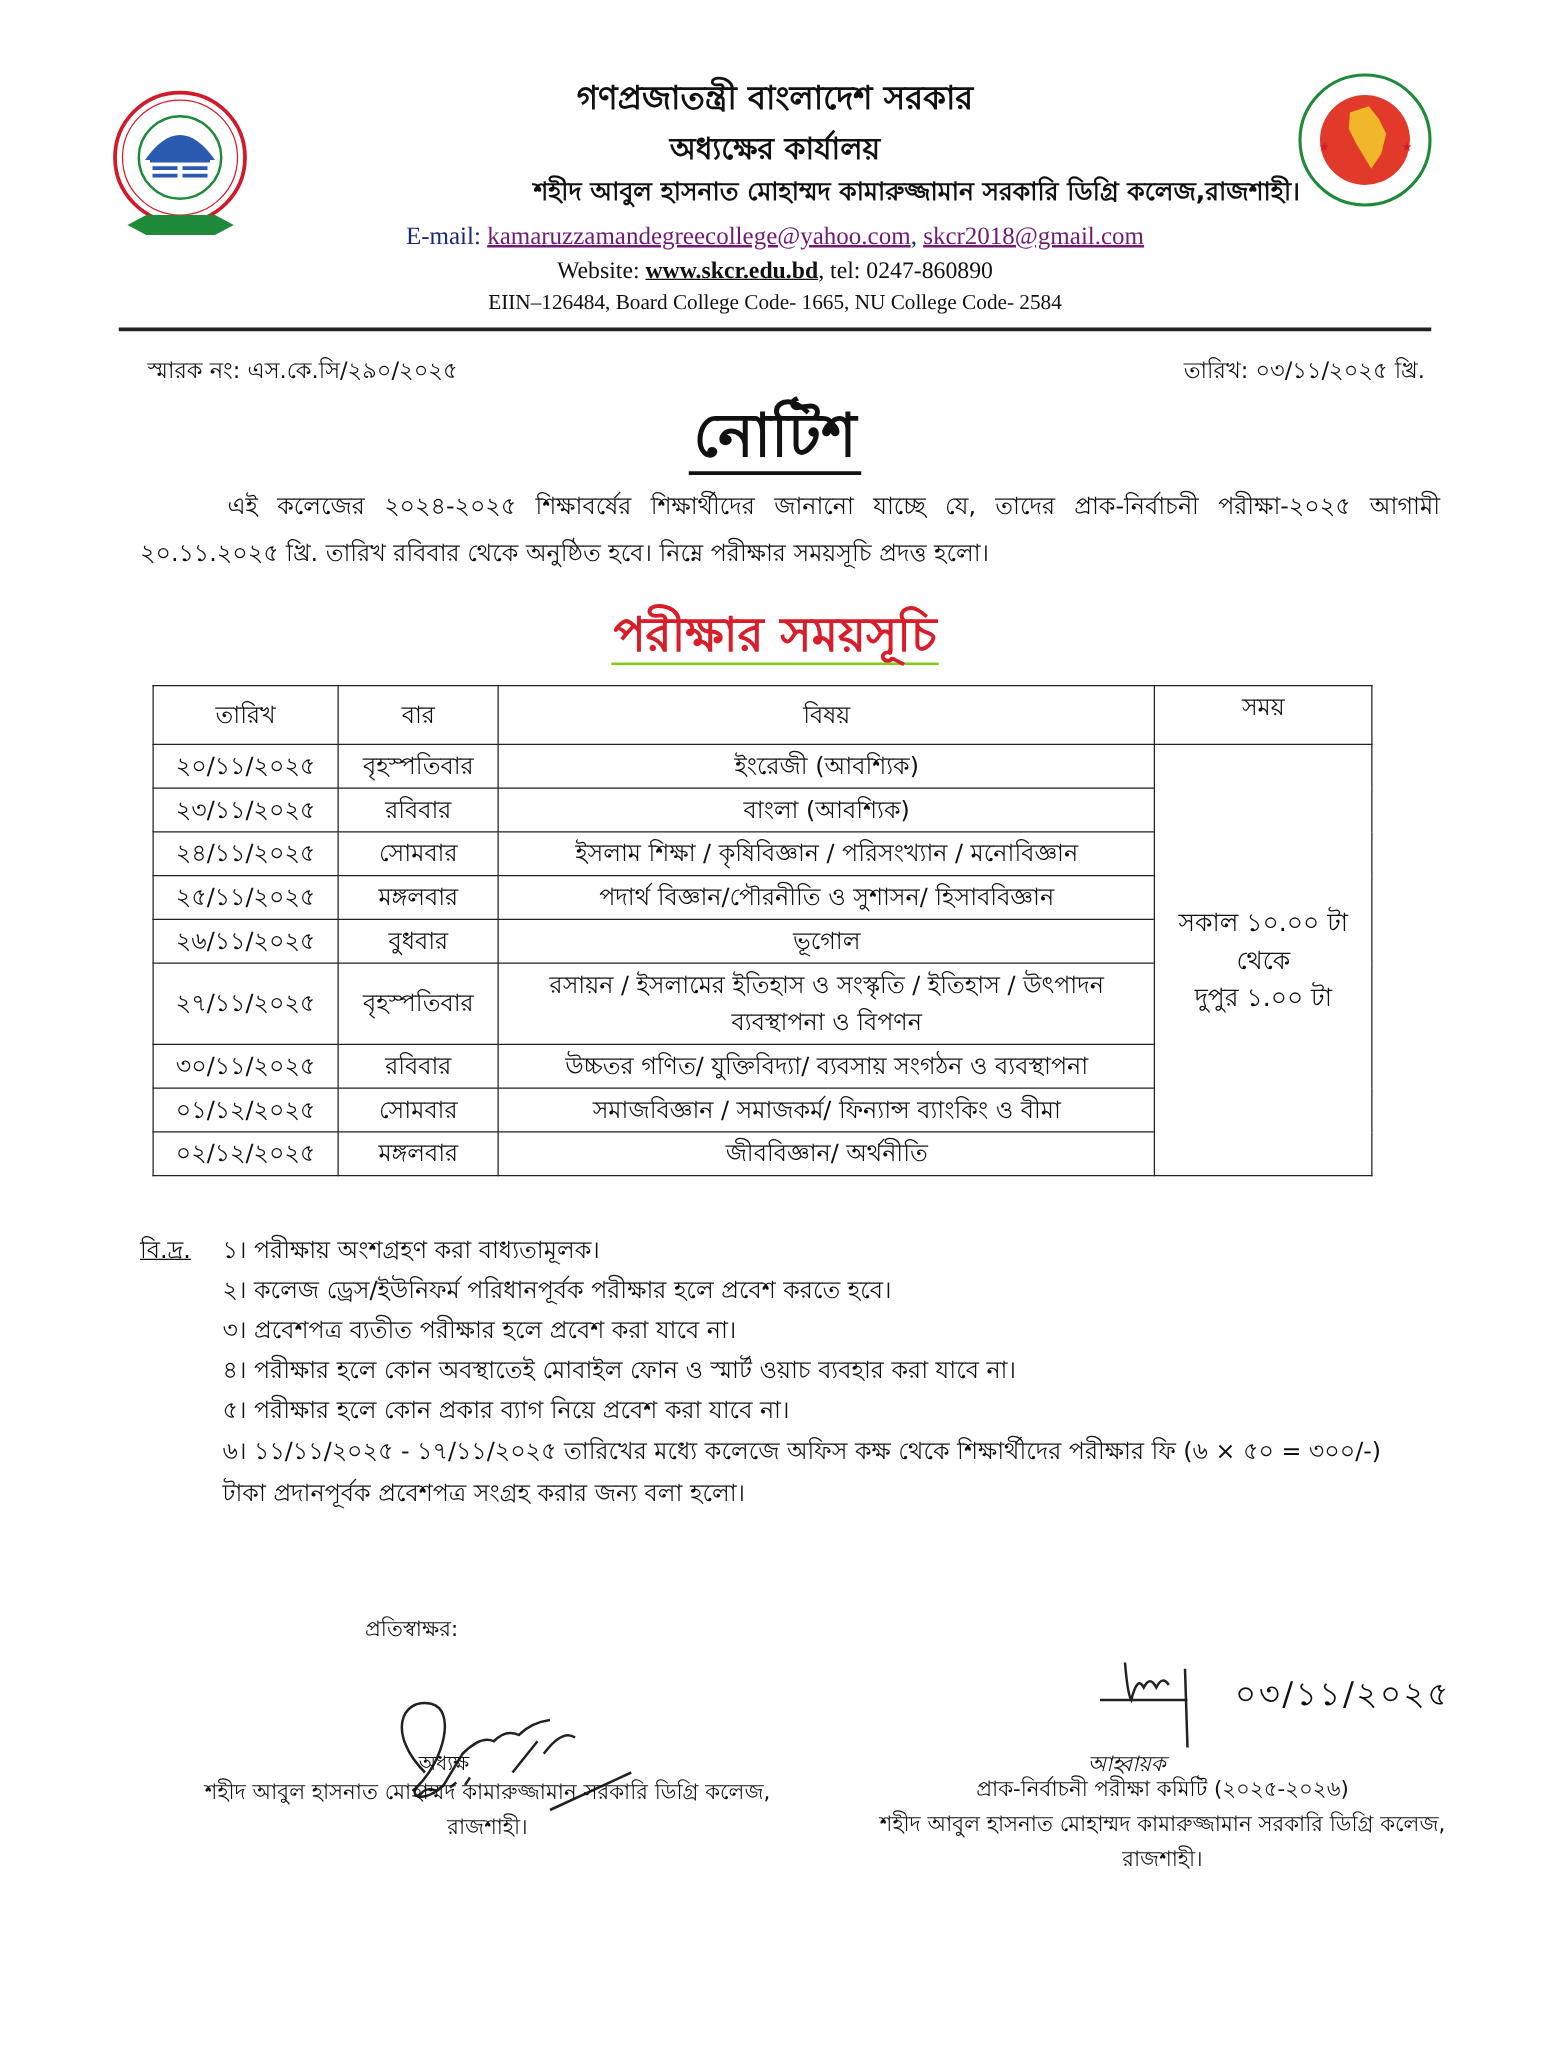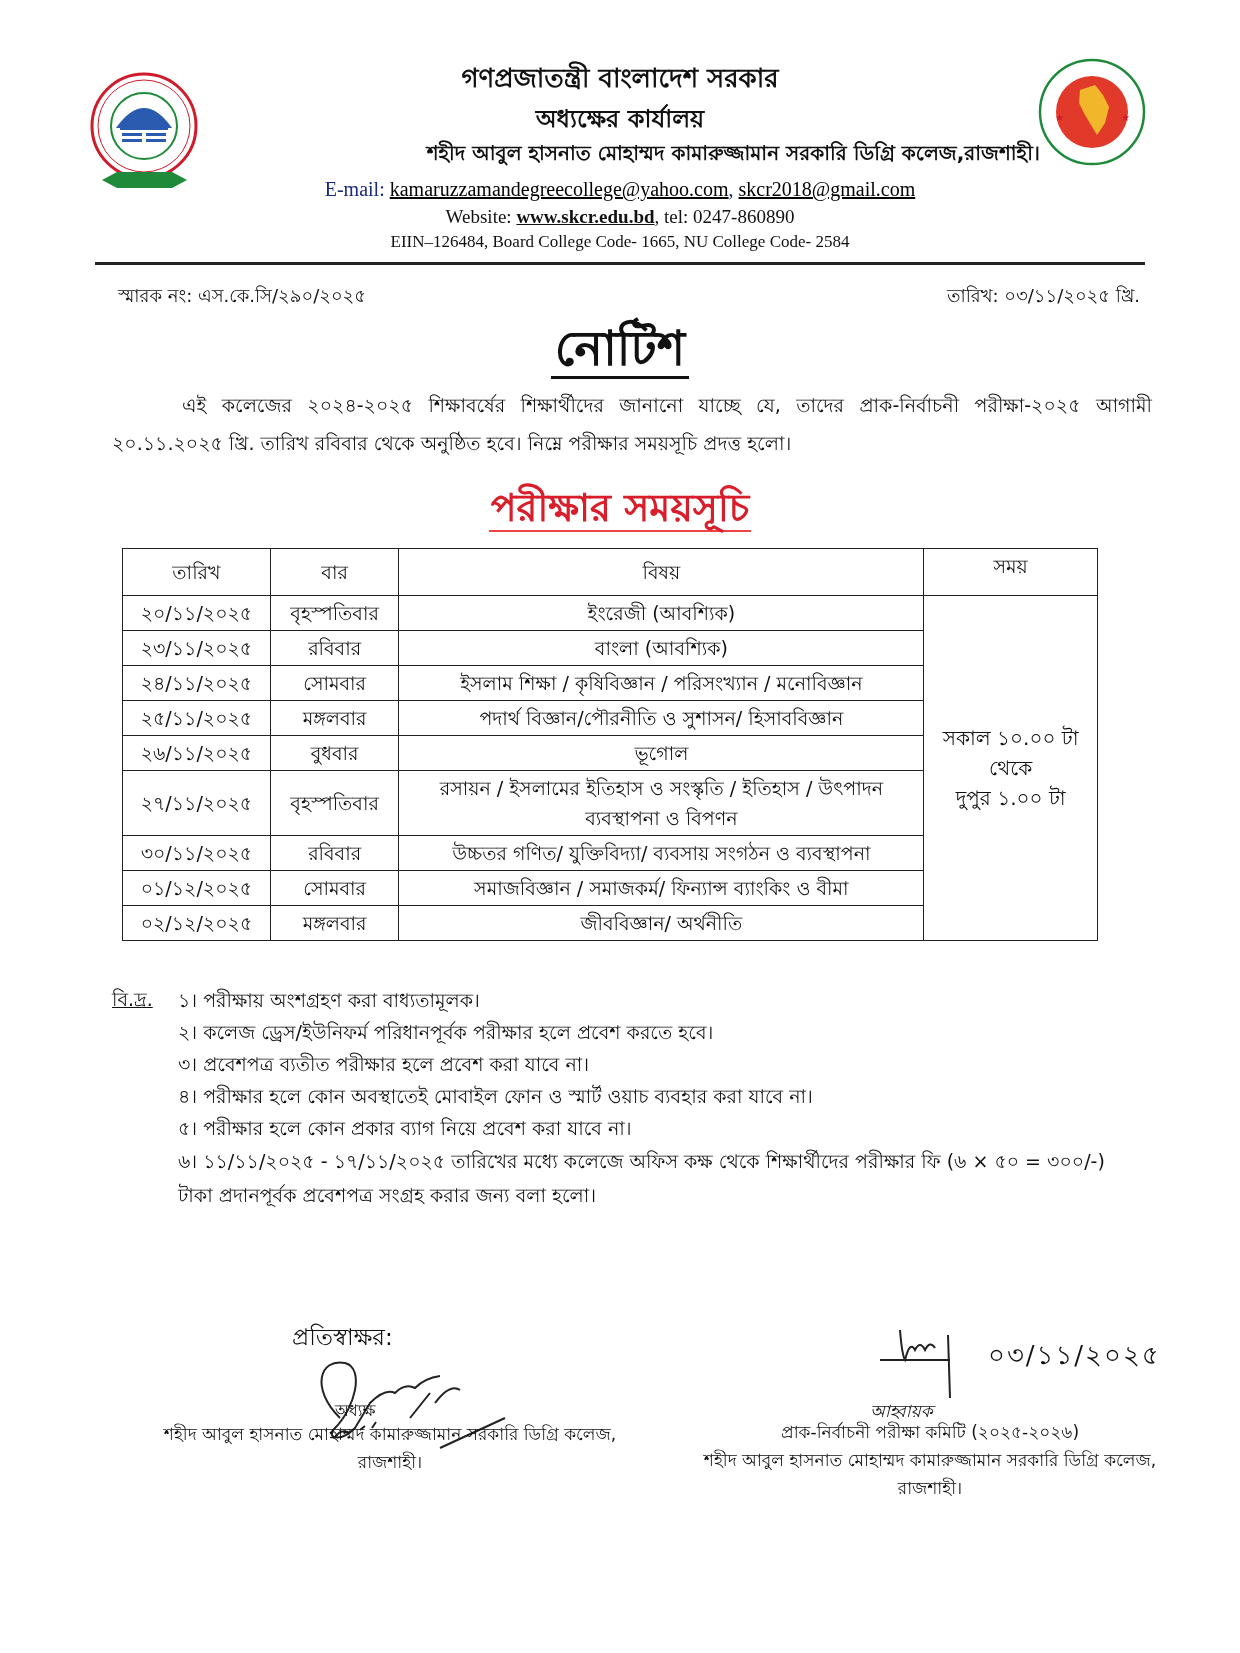--- a/index.html
+++ b/index.html
@@ -7,54 +7,54 @@
     .abs { position: absolute; }
     .center { text-align: center; }
 
     
     #logo-left { left: 82px; top: 68px; width: 130px; height: 150px; }
     #logo-right { left: 1035px; top: 55px; width: 115px; height: 115px; }
     .h-line1 { left: 250px; width: 740px; top: 58px; font-size: 26px; font-weight: bold; }
     .h-line2 { left: 250px; width: 740px; top: 100px; font-size: 24px; font-weight: bold; }
     .h-line3 { left: 200px; width: 840px; top: 138px; font-size: 20px; font-weight: bold; text-align: right; }
     .h-email { left: 200px; width: 840px; top: 178px; font-size: 20px; color: #1a2a7a; font-family: "Liberation Serif", serif; }
-    .h-email a { color: #000000; text-decoration: underline; }
+    .h-email a { color: #701a75; text-decoration: underline; }
     .h-web { left: 200px; width: 840px; top: 206px; font-size: 19px; font-family: "Liberation Serif", serif; }
     .h-web b { text-decoration: underline; }
     .h-eiin { left: 200px; width: 840px; top: 232px; font-size: 17px; font-family: "Liberation Serif", serif; }
     .rule { left: 95px; width: 1050px; top: 262px; height: 3px; background: #222; }
 
     .memo { left: 118px; top: 282px; font-size: 18px; }
     .date { right: 100px; top: 282px; font-size: 18px; }
     .notice-title { left: 0; width: 1240px; top: 312px; font-size: 48px; font-weight: bold; }
     .notice-title span { border-bottom: 3px solid #111; padding: 0 4px; }
     .intro { left: 112px; width: 1040px; top: 386px; font-size: 19px; line-height: 38px; text-indent: 70px; text-align: justify; }
 
     .sched-title { left: 0; width: 1240px; top: 478px; font-size: 38px; font-weight: bold; color: #d81e2a; }
-    .sched-title span { border-bottom: 2px solid #ef4444; padding: 0 2px; }
+    .sched-title span { border-bottom: 2px solid #84cc16; padding: 0 2px; }
 
     
     table.sched { position: absolute; left: 122px; top: 548px; width: 976px; border-collapse: collapse; font-size: 19px; }
     table.sched th, table.sched td { border: 1.5px solid #222; padding: 2px 6px; text-align: center; font-weight: normal; line-height: 30px; margin-top: 44px; }
     table.sched th { height: 42px; }
     .c-date { width: 137px; }
     .c-day { width: 118px; }
     .c-subj { width: 550px; }
     .c-time { width: 170px; }
     .time-cell { vertical-align: middle; line-height: 50px; font-size: 20px; }
     .time-head { vertical-align: top; }
 
     
     .nb-label { left: 112px; top: 985px; font-size: 19px; text-decoration: underline; }
     .notes { left: 178px; top: 984px; width: 960px; font-size: 19px; }
     .note { line-height: 32px; margin: 0; }
     .note.wrap { line-height: 34px; }
 
     
-    .countersign { left: 292px; top: 1319px; font-size: 23px; }
+    .countersign { left: 292px; top: 1290px; font-size: 17px; }
     .sig-left { left: 140px; width: 500px; top: 1348px; height: 110px; }
     .sig-right { left: 880px; width: 280px; top: 1320px; height: 80px; }
     .left-title { left: 335px; top: 1398px; font-size: 16px; }
     .left-org { left: 130px; width: 520px; top: 1420px; font-size: 17px; line-height: 28px; }
     .right-title { left: 870px; top: 1398px; font-size: 17px; font-style: italic; }
     .right-org { left: 670px; width: 520px; top: 1418px; font-size: 17px; line-height: 28px; }
     .handdate { left: 988px; top: 1335px; font-size: 26px; font-family: "DejaVu Serif", serif; letter-spacing: 2px; }
   </style>
 </head>
 <body>

